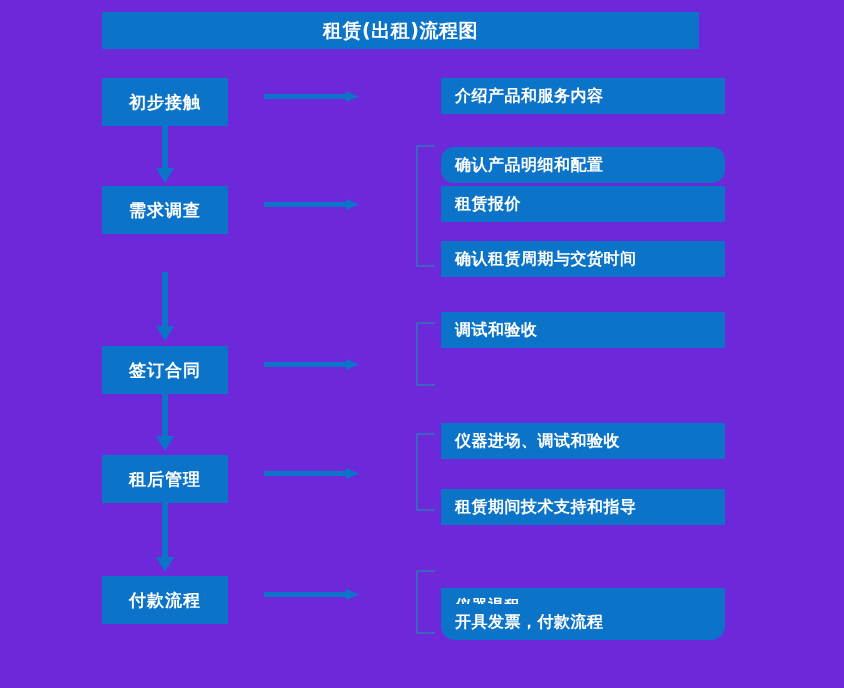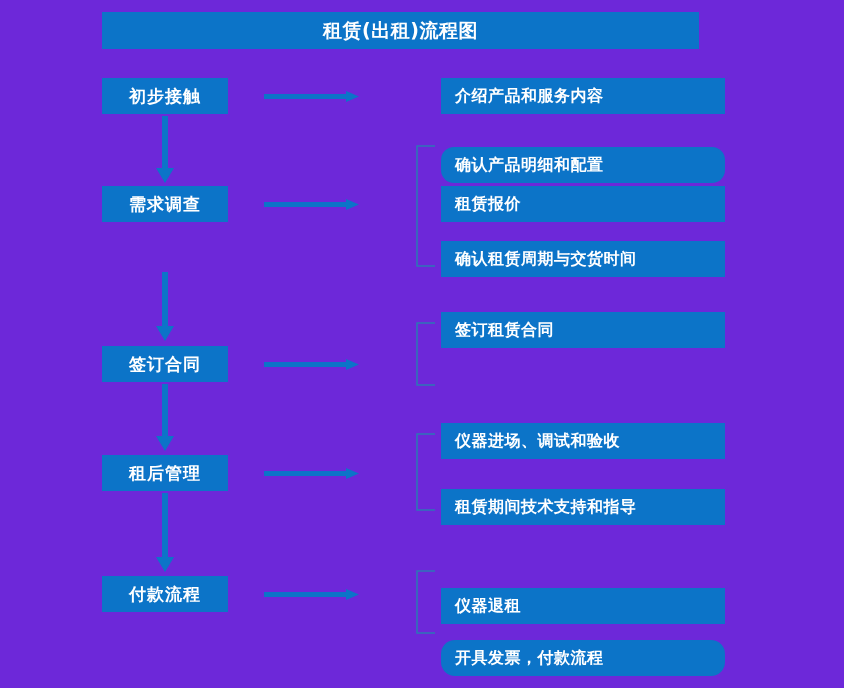--- a/index.html
+++ b/index.html
@@ -33,21 +33,21 @@
     font-size: 19px;
     font-weight: bold;
     letter-spacing: 0.5px;
   }
 
   
   .stage-box {
     position: absolute;
     left: 102px;
     width: 126px;
-    height: 36px;
+    height: 48px;
     background: #0C74C8;
     color: #ffffff;
     display: flex;
     align-items: center;
     justify-content: center;
     font-size: 17px;
     font-weight: bold;
     letter-spacing: 1px;
   }
 
@@ -181,19 +181,19 @@
   <div class="bracket" style="top:570px; height:64px;">
     <svg width="22" height="64" viewBox="0 0 22 64">
       <path d="M21,1 L3,1 L3,63 L21,63" fill="none" stroke="#2E75B6" stroke-width="1.6"></path>
     </svg>
   </div>
 
   <div class="detail-box" style="top:78px;">介绍产品和服务内容</div>
   <div class="detail-box" style="top:147px;border-radius:13px;">确认产品明细和配置</div>
   <div class="detail-box" style="top:186px;">租赁报价</div>
   <div class="detail-box" style="top:241px;">确认租赁周期与交货时间</div>
-  <div class="detail-box" style="top:312px;">签订租赁合同</div>
+  <div class="detail-box" style="top:312px;">调试和验收</div>
   <div class="detail-box" style="top:423px;">仪器进场、调试和验收</div>
   <div class="detail-box" style="top:489px;">租赁期间技术支持和指导</div>
   <div class="detail-box" style="top:560px;margin-top:28px;">仪器退租</div>
-  <div class="detail-box" style="top:640px;border-radius:14px;">开具发票，付款流程</div>
+  <div class="detail-box" style="top:604px;border-radius:14px;">开具发票，付款流程</div>
 
 </div>
 
 </body></html>

